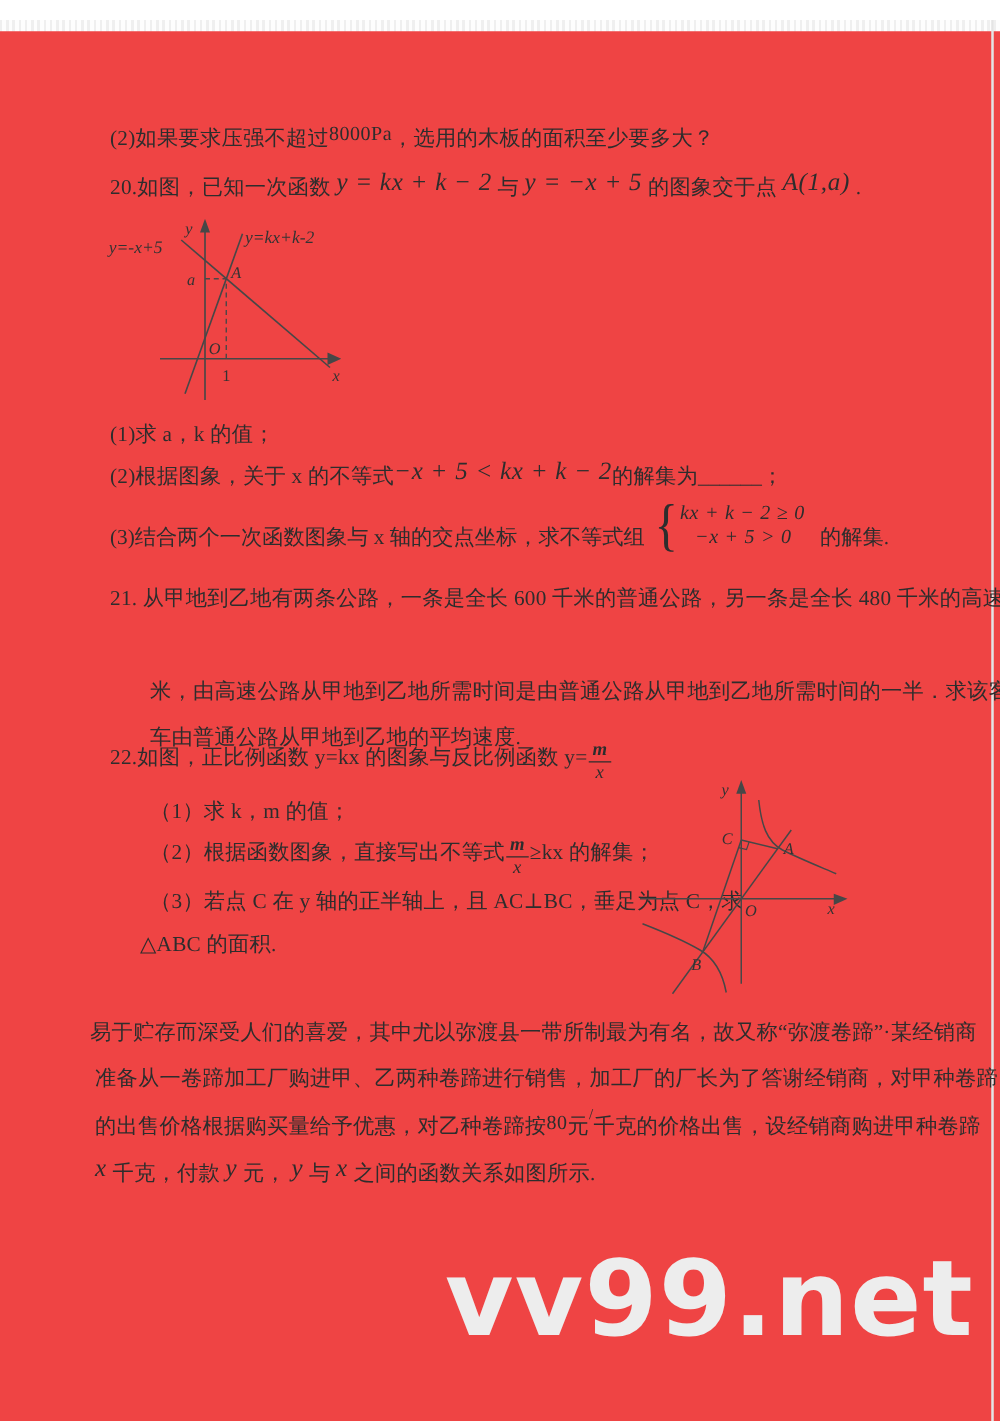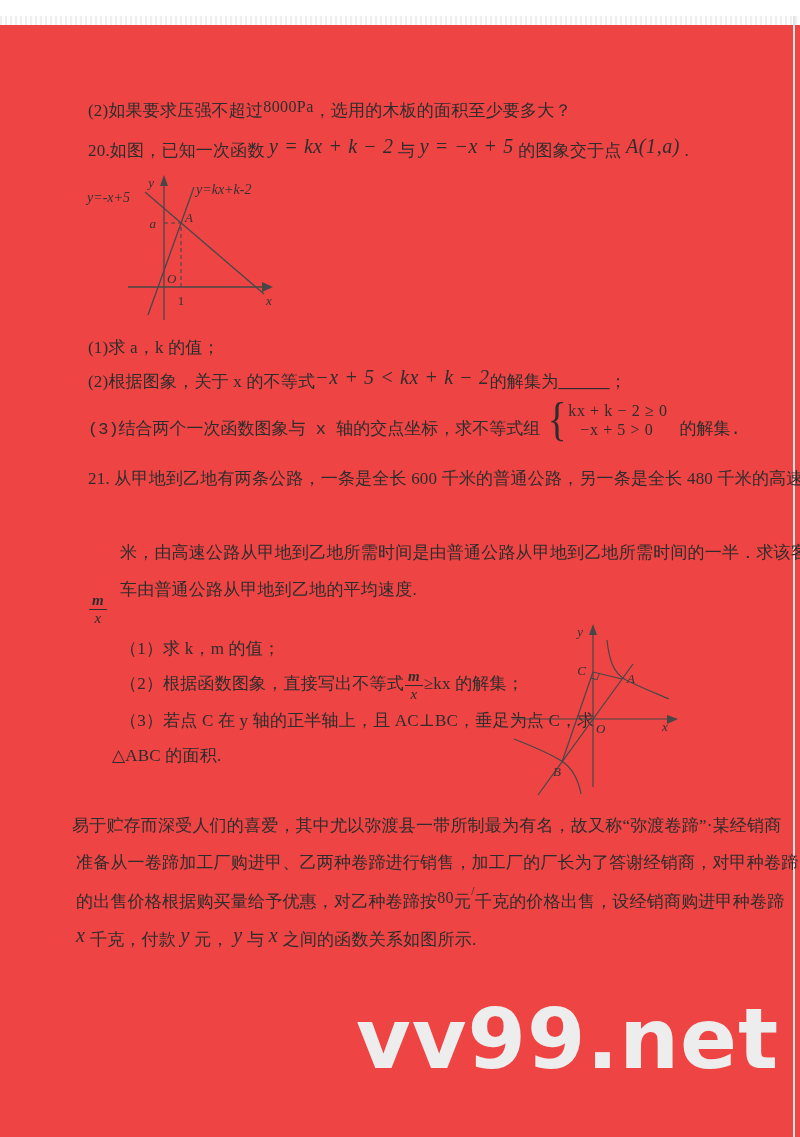--- a/index.html
+++ b/index.html
@@ -20,26 +20,26 @@
   }
   .edge-right{
     position:absolute;top:0;bottom:0;left:793px;width:2px;background:#e4e4e4;
   }
   .line{
     position:absolute;white-space:nowrap;
     font-size:17px;line-height:1.25;letter-spacing:0.2px;
   }
   .mi{font-style:italic;font-size:20px;position:relative;top:-3px;letter-spacing:0.6px;}
   .mn{font-style:normal;font-size:16px;position:relative;top:-4px;letter-spacing:0.4px;}
-  .blank{letter-spacing:0;font-weight:bold;}
+  .blank{letter-spacing:0;}
   .row{position:absolute;display:flex;align-items:flex-end;white-space:nowrap;font-size:17px;}
-  .row .txt{line-height:1.25;padding-bottom:1px;font-family:Liberation Mono, monospace;}
+  .row .txt{line-height:1.25;padding-bottom:1px;}
   .sys{display:flex;align-items:center;margin:0 4px 0 6px;}
   .sys .brace{font-size:46px;line-height:0.92;font-weight:400;transform:scaleX(0.85);}
-  .sys .rows{display:flex;flex-direction:column;gap:1px;font-size:16px;letter-spacing:0.6px;}
+  .sys .rows{display:flex;flex-direction:column;gap:1px;font-style:italic;font-size:16px;letter-spacing:0.6px;}
   .sys .rows .r2{padding-left:12px;}
   .frac{
     display:inline-block;vertical-align:-10px;text-align:center;
     font-size:15px;line-height:1.1;font-style:italic;margin:0 1px;
   }
   .frac .num{display:block;border-bottom:1.3px solid #2d2d2d;padding:0 3px 0 3px;font-weight:bold;}
   .frac .den{display:block;padding-top:0px;}
   sup.sl{font-size:12px;position:relative;top:-5px;}
   .watermark{
     position:absolute;left:356px;top:981px;
@@ -115,21 +115,21 @@
     <span>21. 从甲地到乙地有两条公路，一条是全长 600 千米的普通公路，另一条是全长 480 千米的高速</span>
   </div>
   <div class="line" style="top:526px;left:120px;">
     <span>米，由高速公路从甲地到乙地所需时间是由普通公路从甲地到乙地所需时间的一半．求该客</span>
   </div>
   <div class="line" style="top:563px;left:120px;">
     <span>车由普通公路从甲地到乙地的平均速度.</span>
   </div>
 
   <div class="line" style="top:576px;left:88px;">
-    <span class="frac"><span class="num">m</span><span class="den">x</span></span>
+    <span>22.如图，正比例函数 y=kx 的图象与反比例函数 y=</span><span class="frac"><span class="num">m</span><span class="den">x</span></span>
   </div>
 
   <div class="line" style="top:622px;left:120px;">
     <span>（1）求 k，m 的值；</span>
   </div>
 
   <div class="line" style="top:652px;left:120px;">
     <span>（2）根据函数图象，直接写出不等式</span><span class="frac"><span class="num">m</span><span class="den">x</span></span><span>≥kx 的解集；</span>
   </div>
 

